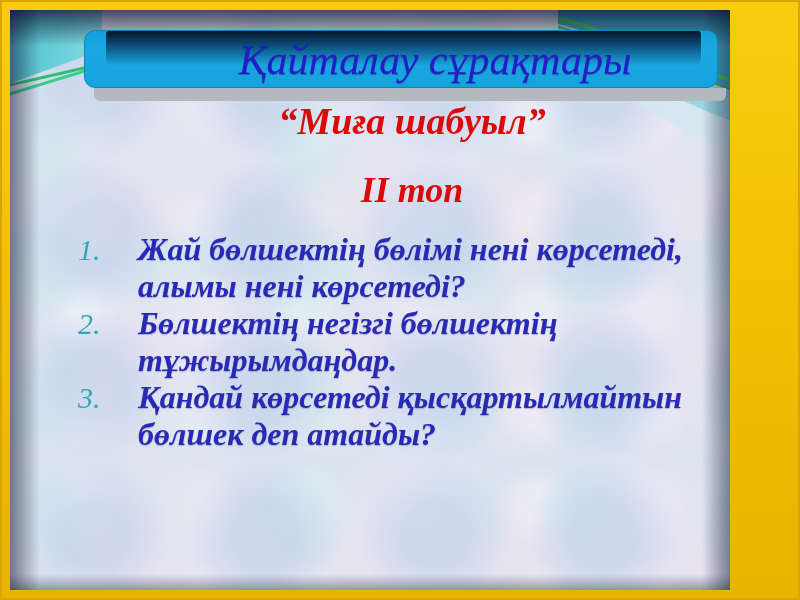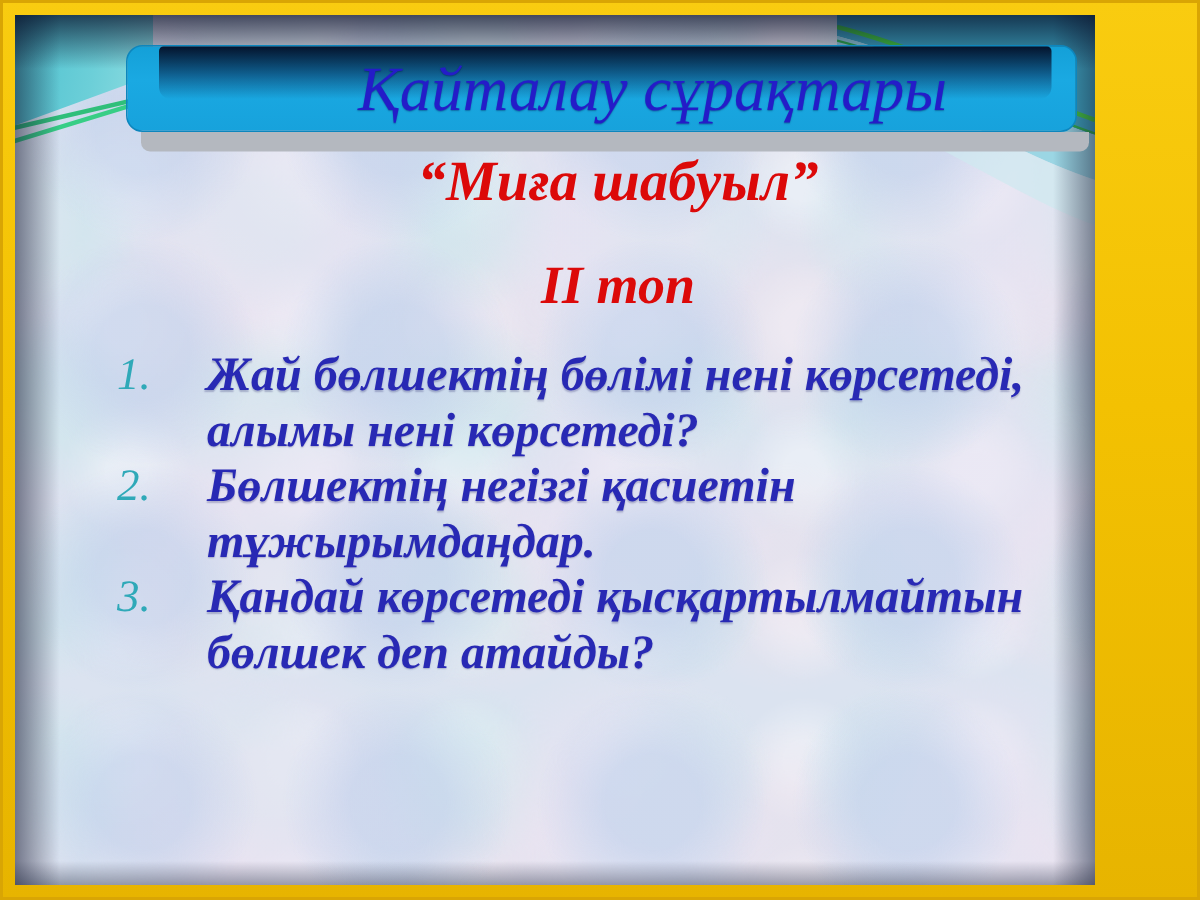--- a/index.html
+++ b/index.html
@@ -130,21 +130,21 @@
 
     <div class="group">II топ</div>
 
     <div class="questions">
       <div class="q-row">
         <span class="q-num">1.</span>
         <span class="q-text">Жай бөлшектің бөлімі нені көрсетеді, алымы нені көрсетеді?</span>
       </div>
       <div class="q-row">
         <span class="q-num">2.</span>
-        <span class="q-text">Бөлшектің негізгі қасиетін тұжырымдаңдар.</span>
+        <span class="q-text">Бөлшектің негізгі бөлшектің тұжырымдаңдар.</span>
       </div>
       <div class="q-row">
         <span class="q-num">3.</span>
         <span class="q-text">Қандай көрсетеді қысқартылмайтын бөлшек деп атайды?</span>
       </div>
     </div>
 
   </div>
 </div>
 

